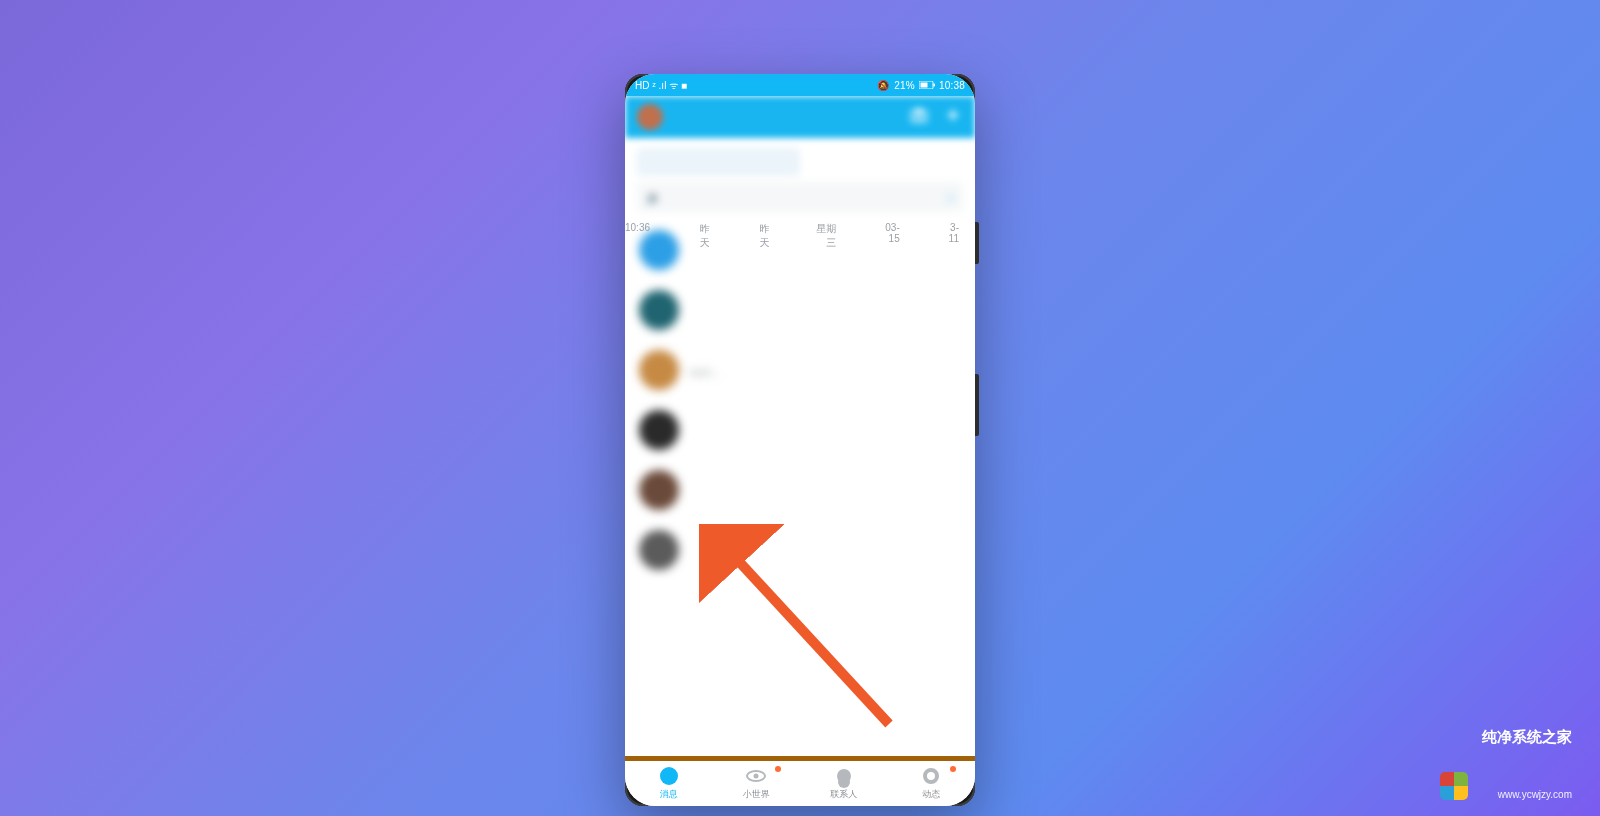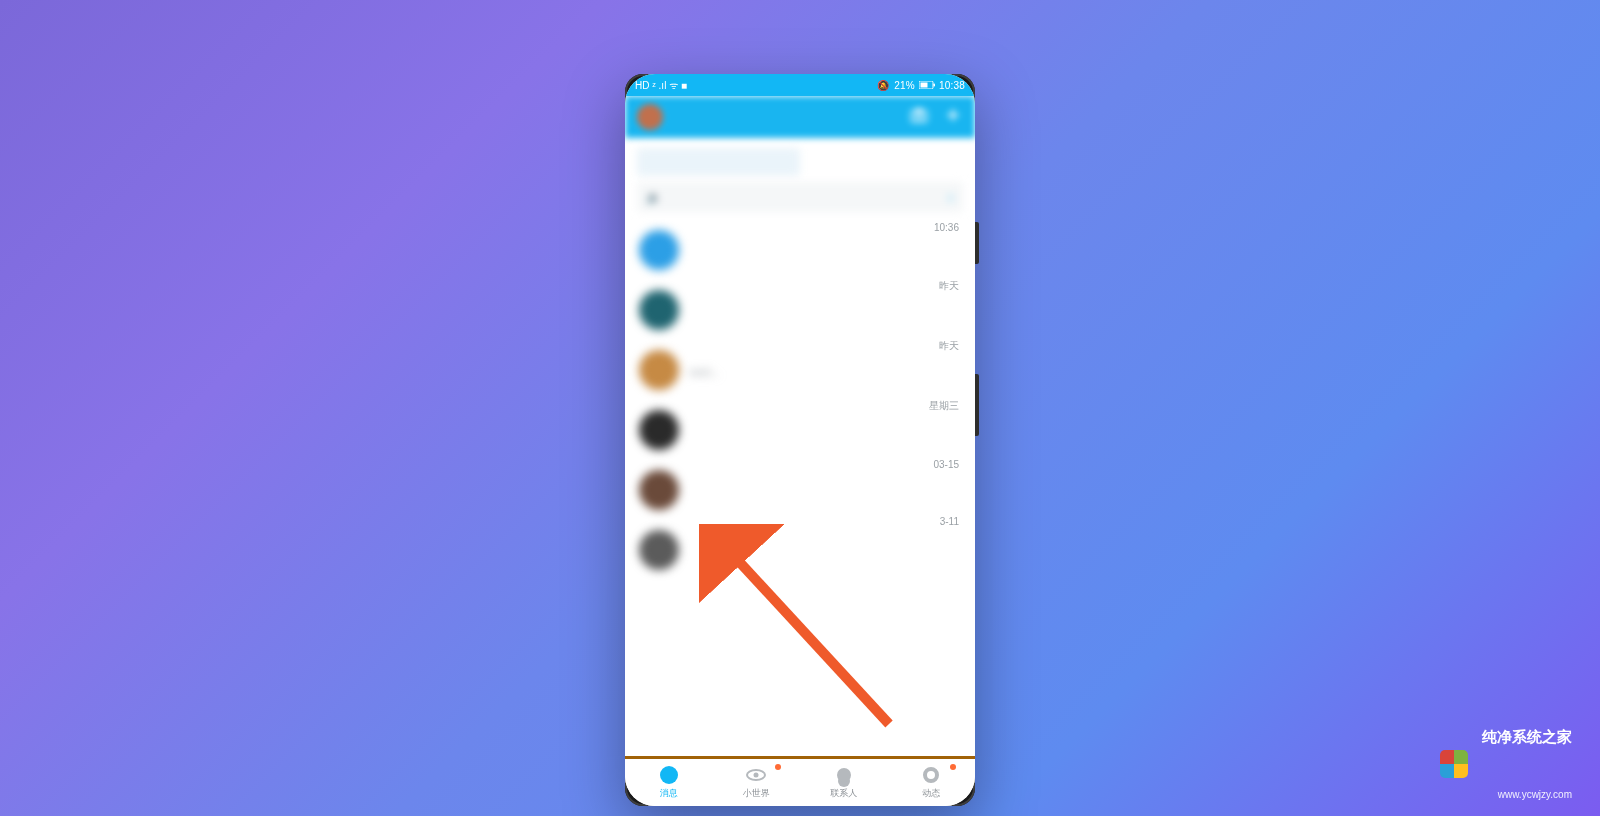--- a/index.html
+++ b/index.html
@@ -122,35 +122,35 @@
   .chat-body { flex:1; min-width:0; }
   .chat-name { font-size:13px; color:#222; font-weight:500; margin-bottom:3px; }
   .chat-preview { font-size:11px; color:#9aa0a5; white-space:nowrap; overflow:hidden; text-overflow:ellipsis; }
 
   
   .time-overlay {
     position:absolute;
     right: 16px;
     top: 148px;
     display:flex;
-    flex-direction:column;
+    flex-direction:row;
     gap: 46px;
     font-size:10px;
     color:#9aa0a5;
     text-align:right;
     pointer-events:none;
   }
 
   
   .bottom-nav {
     position:absolute;
     bottom:0; left:0; right:0;
     height: 50px;
     background:#fff;
-    border-top:3px solid #a16207;
+    border-top:5px solid #a16207;
     display:flex;
   }
   .nav-item {
     flex:1;
     display:flex;
     flex-direction:column;
     align-items:center;
     justify-content:center;
     gap:2px;
     position:relative;
@@ -171,21 +171,21 @@
     position:absolute;
     pointer-events:none;
   }
 
   
   .wm {
     position:absolute;
     right: 28px;
     bottom: 16px;
     display:flex;
-    align-items:center;
+    align-items:flex-end;
     gap:14px;
     color:#fff;
   }
   .wm-logo { display:flex; flex-wrap:wrap; width:28px; height:28px; }
   .wm-logo > div { width:50%; height:50%; }
   .wm-logo .r { background:#d9443a; border-radius:5px 0 0 0; }
   .wm-logo .g { background:#7eb340; border-radius:0 5px 0 0; }
   .wm-logo .b { background:#2a9fd8; border-radius:0 0 0 5px; }
   .wm-logo .y { background:#ffbf1f; border-radius:0 0 5px 0; }
   .wm-text { text-align:right; line-height:1.1; }

